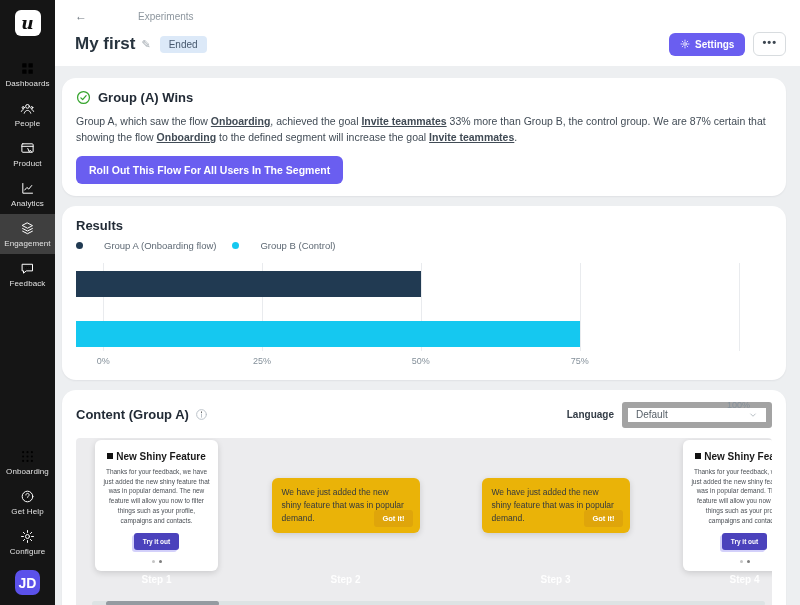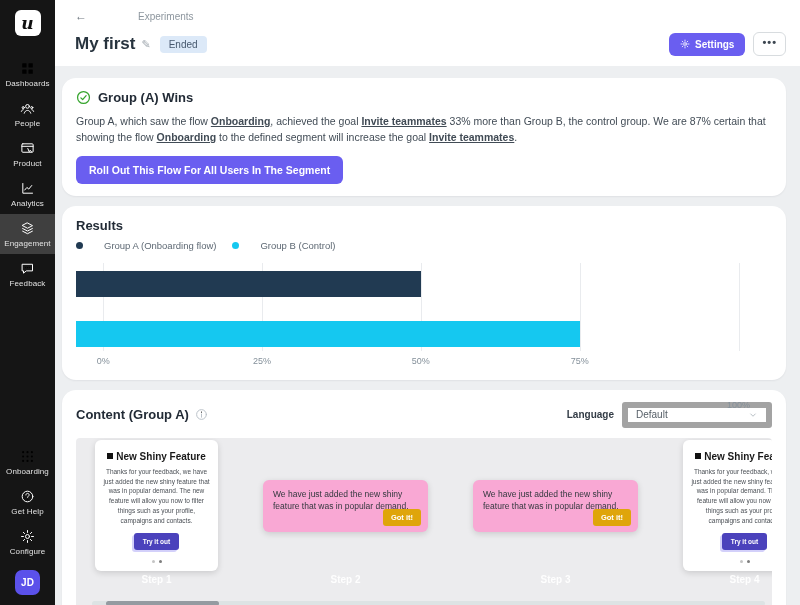--- a/index.html
+++ b/index.html
@@ -12,21 +12,21 @@
   .logo { width:26px; height:26px; background:#fff; border-radius:6px; margin:10px auto 10px;
           display:flex; align-items:center; justify-content:center;
           font:italic bold 17px "DejaVu Serif", serif; color:#101010; cursor:pointer; }
   .nav { display:flex; flex-direction:column; margin-top:8px;justify-content:flex-end; }
   .nav-item { display:flex; flex-direction:column; align-items:center; gap:3px; padding:7px 0 6px; cursor:pointer; }
   .nav-item.active { background:#3f3f3f; }
   .nav-item svg { width:15px; height:15px; stroke:#fff; fill:none; stroke-width:1.6; stroke-linecap:round; stroke-linejoin:round; }
   .nav-label { font-size:8px; color:#e2e2e2; letter-spacing:.1px; }
   .side-spacer { flex:1; }
   .avatar { width:25px; height:25px; border-radius:7px; background:#5b51ea; color:#fff;
-            font-size:10px; font-weight:bold; display:flex; align-items:center; justify-content:center;
+            font-size:14px; font-weight:bold; display:flex; align-items:center; justify-content:center;
             margin:8px auto 10px; cursor:pointer; }
 
   
   .main { flex:1; display:flex; flex-direction:column; background:#edeff1; min-width:0; }
   .topbar { background:#fff; padding:9px 14px 10px 20px; }
   .breadcrumb-row { display:flex; align-items:center; gap:7px; color:#8d969e; font-size:10px; }
   .back-arrow { color:#6b7publication47c; font-size:12px; color:#6f7880; cursor:pointer; }
   .crumb { cursor:pointer;margin-left:44px; }
   .title-row { display:flex; align-items:center; margin-top:9px; }
   .page-title { font-size:17px; font-weight:bold; color:#27333e; }
@@ -84,21 +84,21 @@
                 padding:11px 8px 8px; display:flex; flex-direction:column; align-items:center; }
   .pm-title { font-size:10px; font-weight:bold; color:#191919; display:flex; align-items:center; gap:3px; }
   .pm-square { width:6px; height:6px; background:#111; display:inline-block; }
   .pm-body { font-size:6.5px; color:#4a4f55; text-align:center; line-height:1.5; margin-top:5px; }
   .pm-btn { margin-top:8px; background:#4b42bc; color:#fff; font-size:6.5px; font-weight:bold;
             padding:5px 9px; border-radius:3px; box-shadow:-2px 2px 0 rgba(130,120,240,.35); }
   .pm-dots { display:flex; gap:4px; margin-top:10px; }
   .pm-dot { width:3px; height:3px; border-radius:50%; background:#c4c4c4; }
   .pm-dot.on { background:#7e7e7e; }
 
-  .prev-tooltip { width:165px; background:#f9a8d4; border-radius:6px; box-shadow:0 2px 6px rgba(0,0,0,.14);
+  .prev-tooltip { width:148px; background:#eab308; border-radius:6px; box-shadow:0 2px 6px rgba(0,0,0,.14);
                   padding:8px 10px; position:relative; min-height:52px; }
   .tt-body { font-size:8.5px; color:#33383e; line-height:1.5; padding-right:4px; }
   .tt-btn { position:absolute; right:7px; bottom:6px; background:#dfa50b; color:#fff;
             font-size:7.5px; font-weight:bold; padding:4px 8px; border-radius:3px; }
 
   .scrollbar-track { position:absolute; left:16px; right:7px; bottom:8px; height:5px;
                      background:#dde3e4; border-radius:3px; }
   .scrollbar-thumb { position:absolute; left:14px; top:0; width:113px; height:5px;
                      background:#949ba1; border-radius:3px; cursor:grab; }
 </style>

